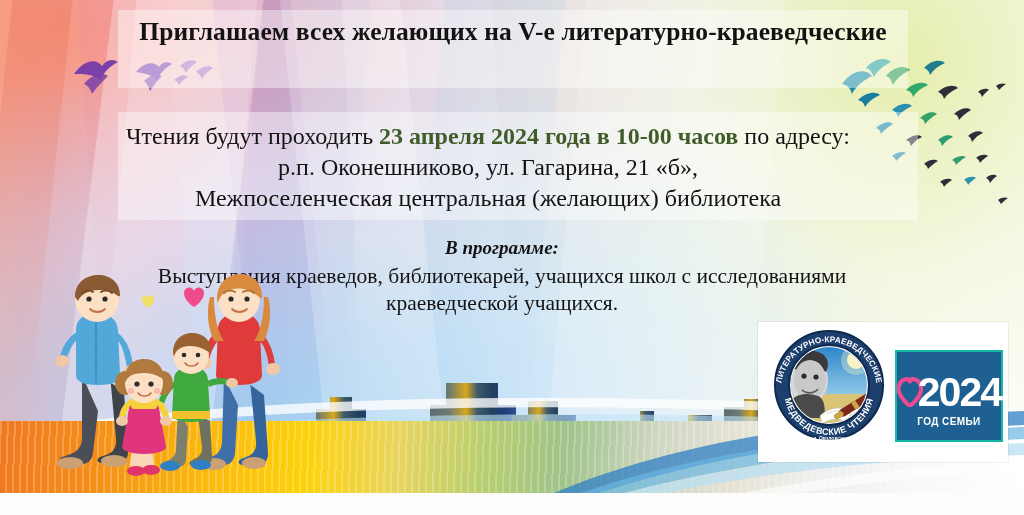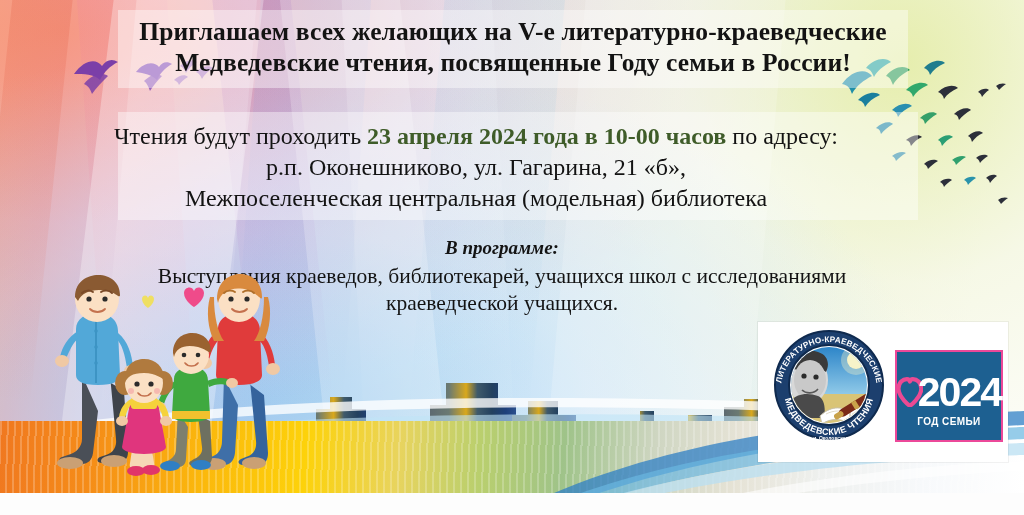--- a/index.html
+++ b/index.html
@@ -67,21 +67,21 @@
   #panel-body {left:118px;top:112px;width:800px;height:108px;}
 
   
   .txt{position:absolute;text-align:center;color:#131313;}
   #title-block{
     left:118px;top:16px;width:790px;
     font-weight:bold;font-size:25.5px;line-height:31px;
     letter-spacing:.1px;
   }
   #body-block{
-    left:110px;top:121px;width:732px;
+    left:122px;top:121px;width:732px;
     font-size:24px;line-height:31px;
   }
   .accent-date{color:#3f5c29;font-weight:bold;}
   #program-block{
     left:140px;top:234px;width:724px;
     font-size:21.5px;line-height:27px;
   }
   #program-heading{font-weight:bold;font-style:italic;font-size:19px;display:block;margin-bottom:2px;}
 
   
@@ -115,21 +115,21 @@
 
   
   #logo-card{
     position:absolute;left:758px;top:322px;width:250px;height:140px;
     background:#ffffff;
     box-shadow:0 0 0 1px rgba(0,0,0,.05);
   }
   #emblem{position:absolute;left:10px;top:6px;width:122px;height:118px;}
   #year-badge{
     position:absolute;left:137px;top:28px;width:108px;height:92px;
-    background:#1d6091;border:2px solid #ec4899;
+    background:#1d6091;border:2px solid #14b8a6;
     box-sizing:border-box;
     display:flex;flex-direction:column;align-items:center;justify-content:center;
   }
   #badge-year-wrap{display:flex;align-items:center;justify-content:center;height:54px;width:100%;}
   #badge-year{
     font-family:"Liberation Sans",sans-serif;
     font-weight:bold;font-size:41px;color:#ffffff;letter-spacing:-2px;
     line-height:1;margin-left:-2px;
   }
   #badge-caption{
@@ -207,27 +207,26 @@
       <path d="M150 40 C154 36, 159 36, 161 38 C158 40, 156 42, 154 45 C153 42, 152 41, 150 40 Z" fill="#2c2f3a"></path>
       <path d="M168 34 C171 31, 176 31, 178 32 C175 34, 173 36, 171 38 C170 36, 169 35, 168 34 Z" fill="#2c2f3a"></path>
     </g>
   </svg>
 
   <div class="panel" id="panel-title"></div>
   <div class="panel" id="panel-body"></div>
 
   <div class="txt" id="title-block">
     <div>Приглашаем всех желающих на V-е литературно-краеведческие</div>
-    <div>Медведевские чтения, посвященные Году семьи в России!</div>
   </div>
 
   <div class="txt" id="body-block">
     <div><span>Чтения будут проходить </span><span class="accent-date">23 апреля 2024 года в 10-00 часов</span><span> по адресу:</span></div>
     <div>р.п. Оконешниково, ул. Гагарина, 21 «б»,</div>
-    <div>Межпоселенческая центральная (модельная) библиотека</div>
+    <div>Межпоселенческая центральная (желающих) библиотека</div>
   </div>
 
   <div class="txt" id="program-block">
     <span id="program-heading">В программе:</span>
     <div>Выступления краеведов, библиотекарей, учащихся школ с исследованиями</div>
     <div>краеведческой учащихся.</div>
   </div>
 
   <div id="scene">
 

